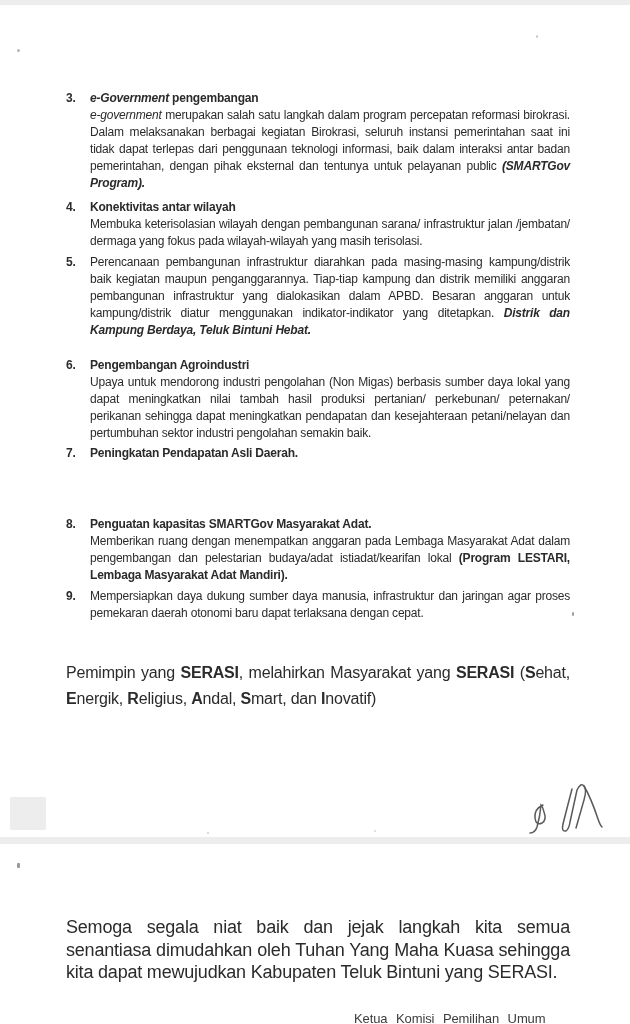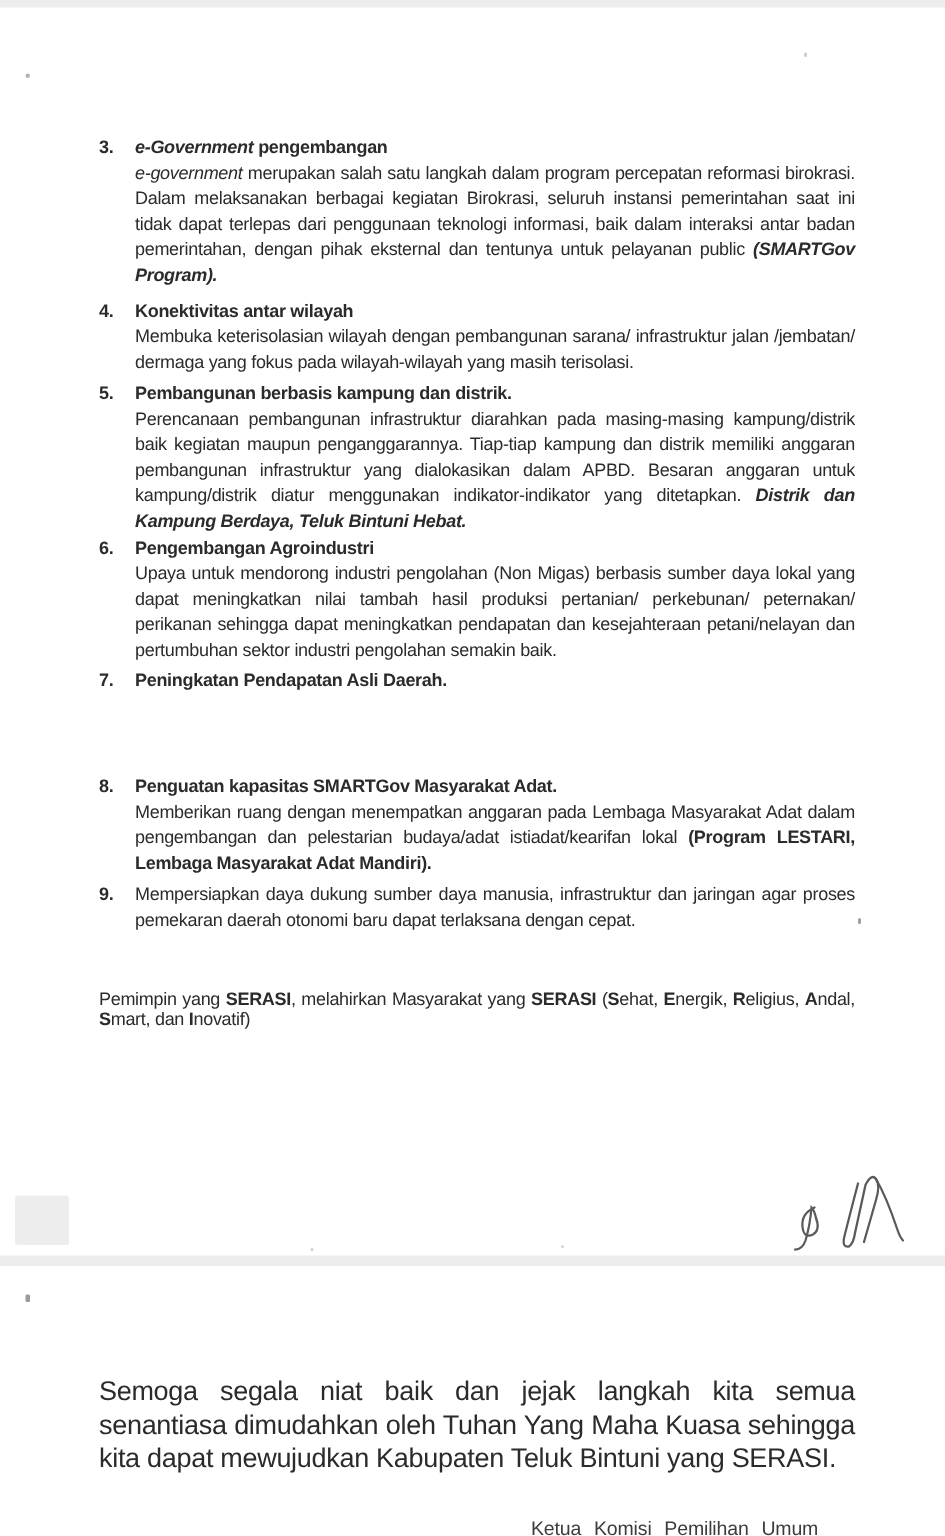--- a/index.html
+++ b/index.html
@@ -39,21 +39,21 @@
     font-size: 12px; line-height: 17px;
     letter-spacing: -0.2px;
   }
   .item-num { flex: 0 0 24px; font-weight: 700; }
   .item-content { flex: 1; }
   .item-heading { font-weight: 700; }
   .item-body { text-align: justify; }
 
   .para {
     position: absolute; left: 66px; width: 504px; margin: 0;
-    font-size: 12px; line-height: 13px; letter-spacing: -0.2px;
+    font-size: 16px; line-height: 26px; letter-spacing: -0.2px;
     text-align: justify;
   }
   .para-serasi    { top: 660px; }
   .para-support   { top: 712px; }
   .para-prayer    {
     top: 916px;
     font-size: 18px; line-height: 22.5px; letter-spacing: -0.2px;
   }
   .cut-line {
     position: absolute; left: 354px; top: 1011px;
@@ -96,21 +96,20 @@
     <span class="item-num">4.</span>
     <div class="item-content">
       <div class="item-heading"><span>Konektivitas antar wilayah</span></div>
       <div class="item-body"><span>Membuka keterisolasian wilayah dengan pembangunan sarana/ infrastruktur jalan /jembatan/ dermaga yang fokus pada wilayah-wilayah yang masih terisolasi.</span></div>
     </div>
   </div>
 
   <div class="doc-item pos-i5">
     <span class="item-num">5.</span>
     <div class="item-content">
-      <div class="item-heading"><span>Pembangunan berbasis kampung dan distrik.</span></div>
       <div class="item-body"><span>Perencanaan pembangunan infrastruktur diarahkan pada masing-masing kampung/distrik baik kegiatan maupun penganggarannya. Tiap-tiap kampung dan distrik memiliki anggaran pembangunan infrastruktur yang dialokasikan dalam APBD. Besaran anggaran untuk kampung/distrik diatur menggunakan indikator-indikator yang ditetapkan. </span><span class="seg-b seg-i">Distrik dan Kampung Berdaya, Teluk Bintuni Hebat.</span></div>
     </div>
   </div>
 
   <div class="doc-item pos-i6">
     <span class="item-num">6.</span>
     <div class="item-content">
       <div class="item-heading"><span>Pengembangan Agroindustri</span></div>
       <div class="item-body"><span>Upaya untuk mendorong industri pengolahan (Non Migas) berbasis sumber daya lokal yang dapat meningkatkan nilai tambah hasil produksi pertanian/ perkebunan/ peternakan/ perikanan sehingga dapat meningkatkan pendapatan dan kesejahteraan petani/nelayan dan pertumbuhan sektor industri pengolahan semakin baik.</span></div>
     </div>

